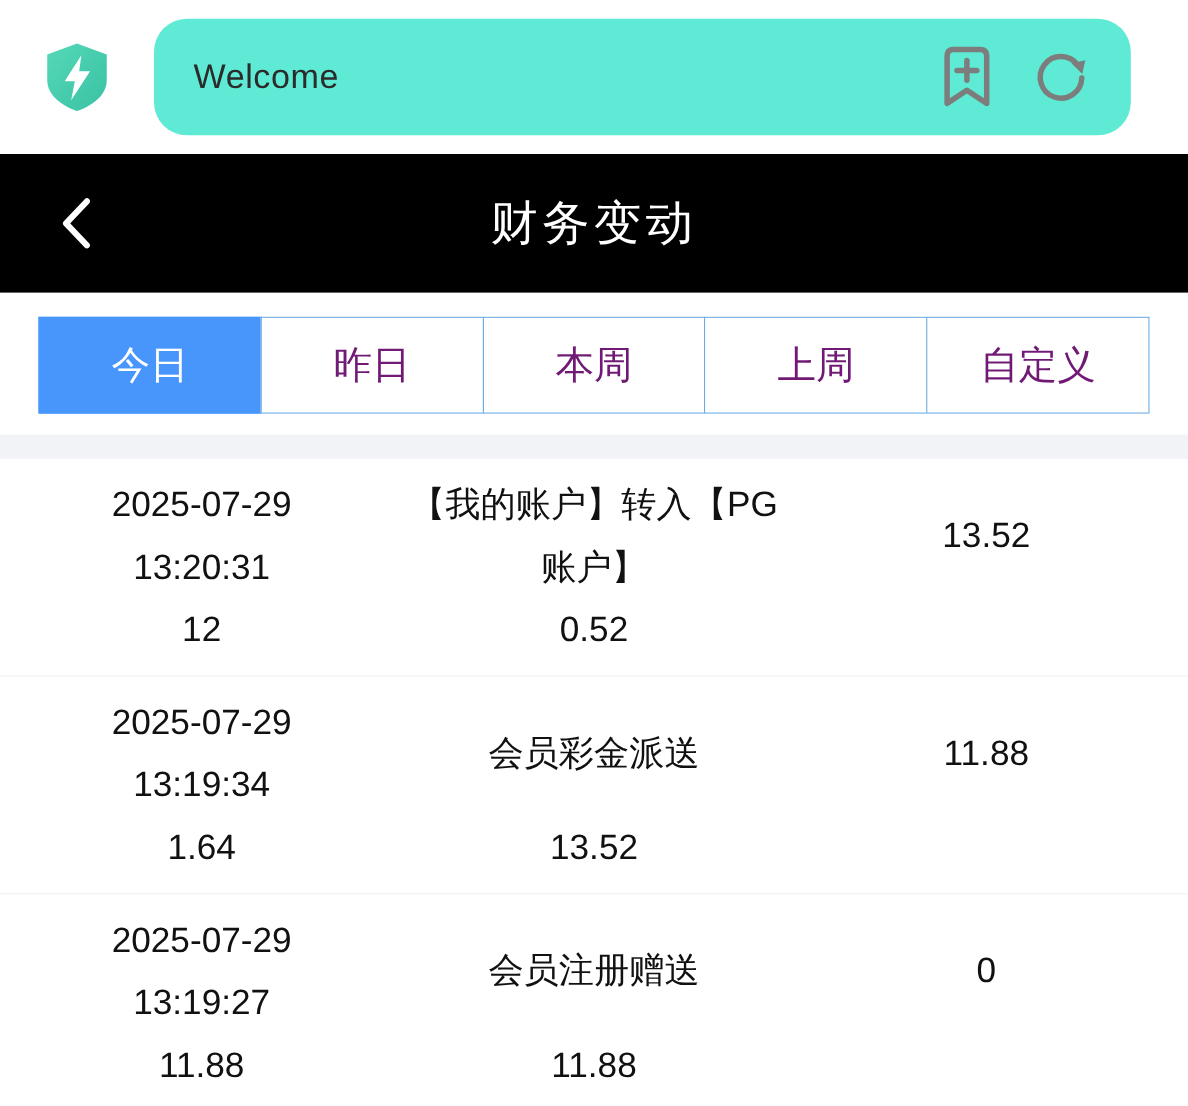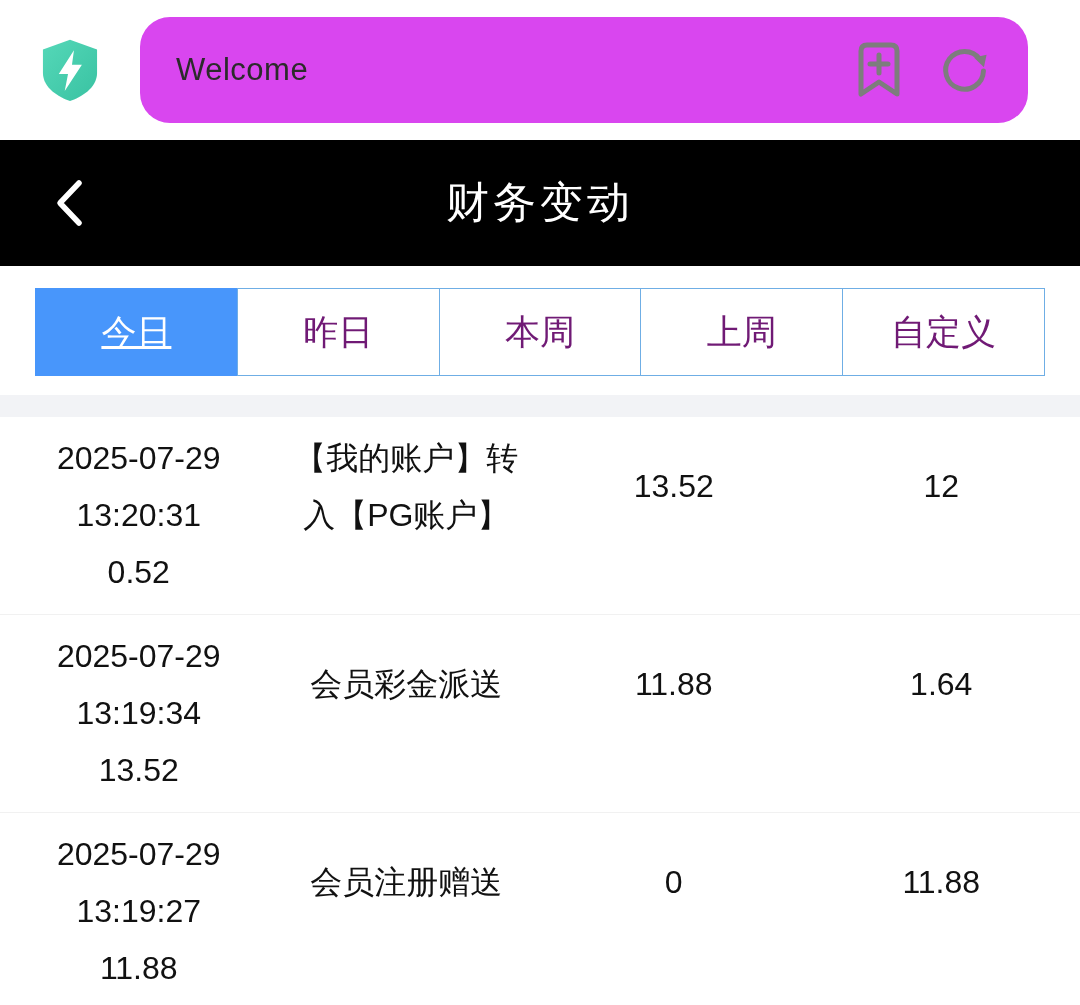--- a/index.html
+++ b/index.html
@@ -10,21 +10,21 @@
   }
   .page { width:1080px; height:1005px; display:flex; flex-direction:column; background:#fff; }
 
   
   .browser-bar {
     height:140px; background:#ffffff; display:flex; align-items:center;
     flex:0 0 auto;
   }
   .shield-wrap { width:140px; display:flex; justify-content:center; align-items:center; }
   .address-bar {
-    flex:1; height:106px; margin-right:52px; background:#d946ef;
+    flex:1; height:106px; margin-right:52px; background:#5eead4;
     border-radius:30px; display:flex; align-items:center; padding:0 36px;
   }
   .address-text { font-size:31px; color:#2b2b2b; letter-spacing:0.5px; flex:1; }
   .chrome-icons { display:flex; align-items:center; gap:34px; }
 
   
   .app-header {
     height:126px; background:#000000; position:relative;
     display:flex; align-items:center; justify-content:center; flex:0 0 auto;
   }
@@ -35,34 +35,34 @@
   .app-title { color:#ffffff; font-size:43px; font-weight:500; letter-spacing:4px; }
 
   
   .tabs-wrap { padding:22px 35px 19px 35px; flex:0 0 auto; }
   .tabs { display:flex; }
   .tab {
     flex:1; height:88px; background:#ffffff; border:1px solid #6faee5;
     margin-left:-1px; display:flex; align-items:center; justify-content:center;
     font-size:35px; color:#701a75; cursor:pointer;
   }
-  .tab:first-child { margin-left:0;text-decoration:underline; }
+  .tab:first-child { margin-left:0; }
   .tab.active { background:#4896fb; border-color:#4896fb; color:#ffffff; }
 
   .section-gap { height:22px; background:#f2f3f6; flex:0 0 auto; }
 
   
   .table { flex:1; display:flex; flex-direction:column; }
   .thead {
     display:grid; grid-template-columns:repeat(5,1fr); align-items:center;
     height:84px; border-bottom:1px solid #ededed; flex:0 0 auto;
   }
   .th { text-align:center; font-size:31px; font-weight:bold; color:#333333; }
   .trow {
-    display:grid; grid-template-columns:repeat(4,1fr); align-items:center;
+    display:grid; grid-template-columns:repeat(3,1fr); align-items:center;
     padding:13px 5px; border-bottom:1px solid #f1f1f1;
   }
   .td { text-align:center; font-size:32px; color:#111111; line-height:1.78; }
   .td.type { padding:0 10px; }
   .footer-band { height:15px; background:#f3f4f6; flex:0 0 auto; }
 </style>
 </head>
 <body>
 
 <div class="page">

